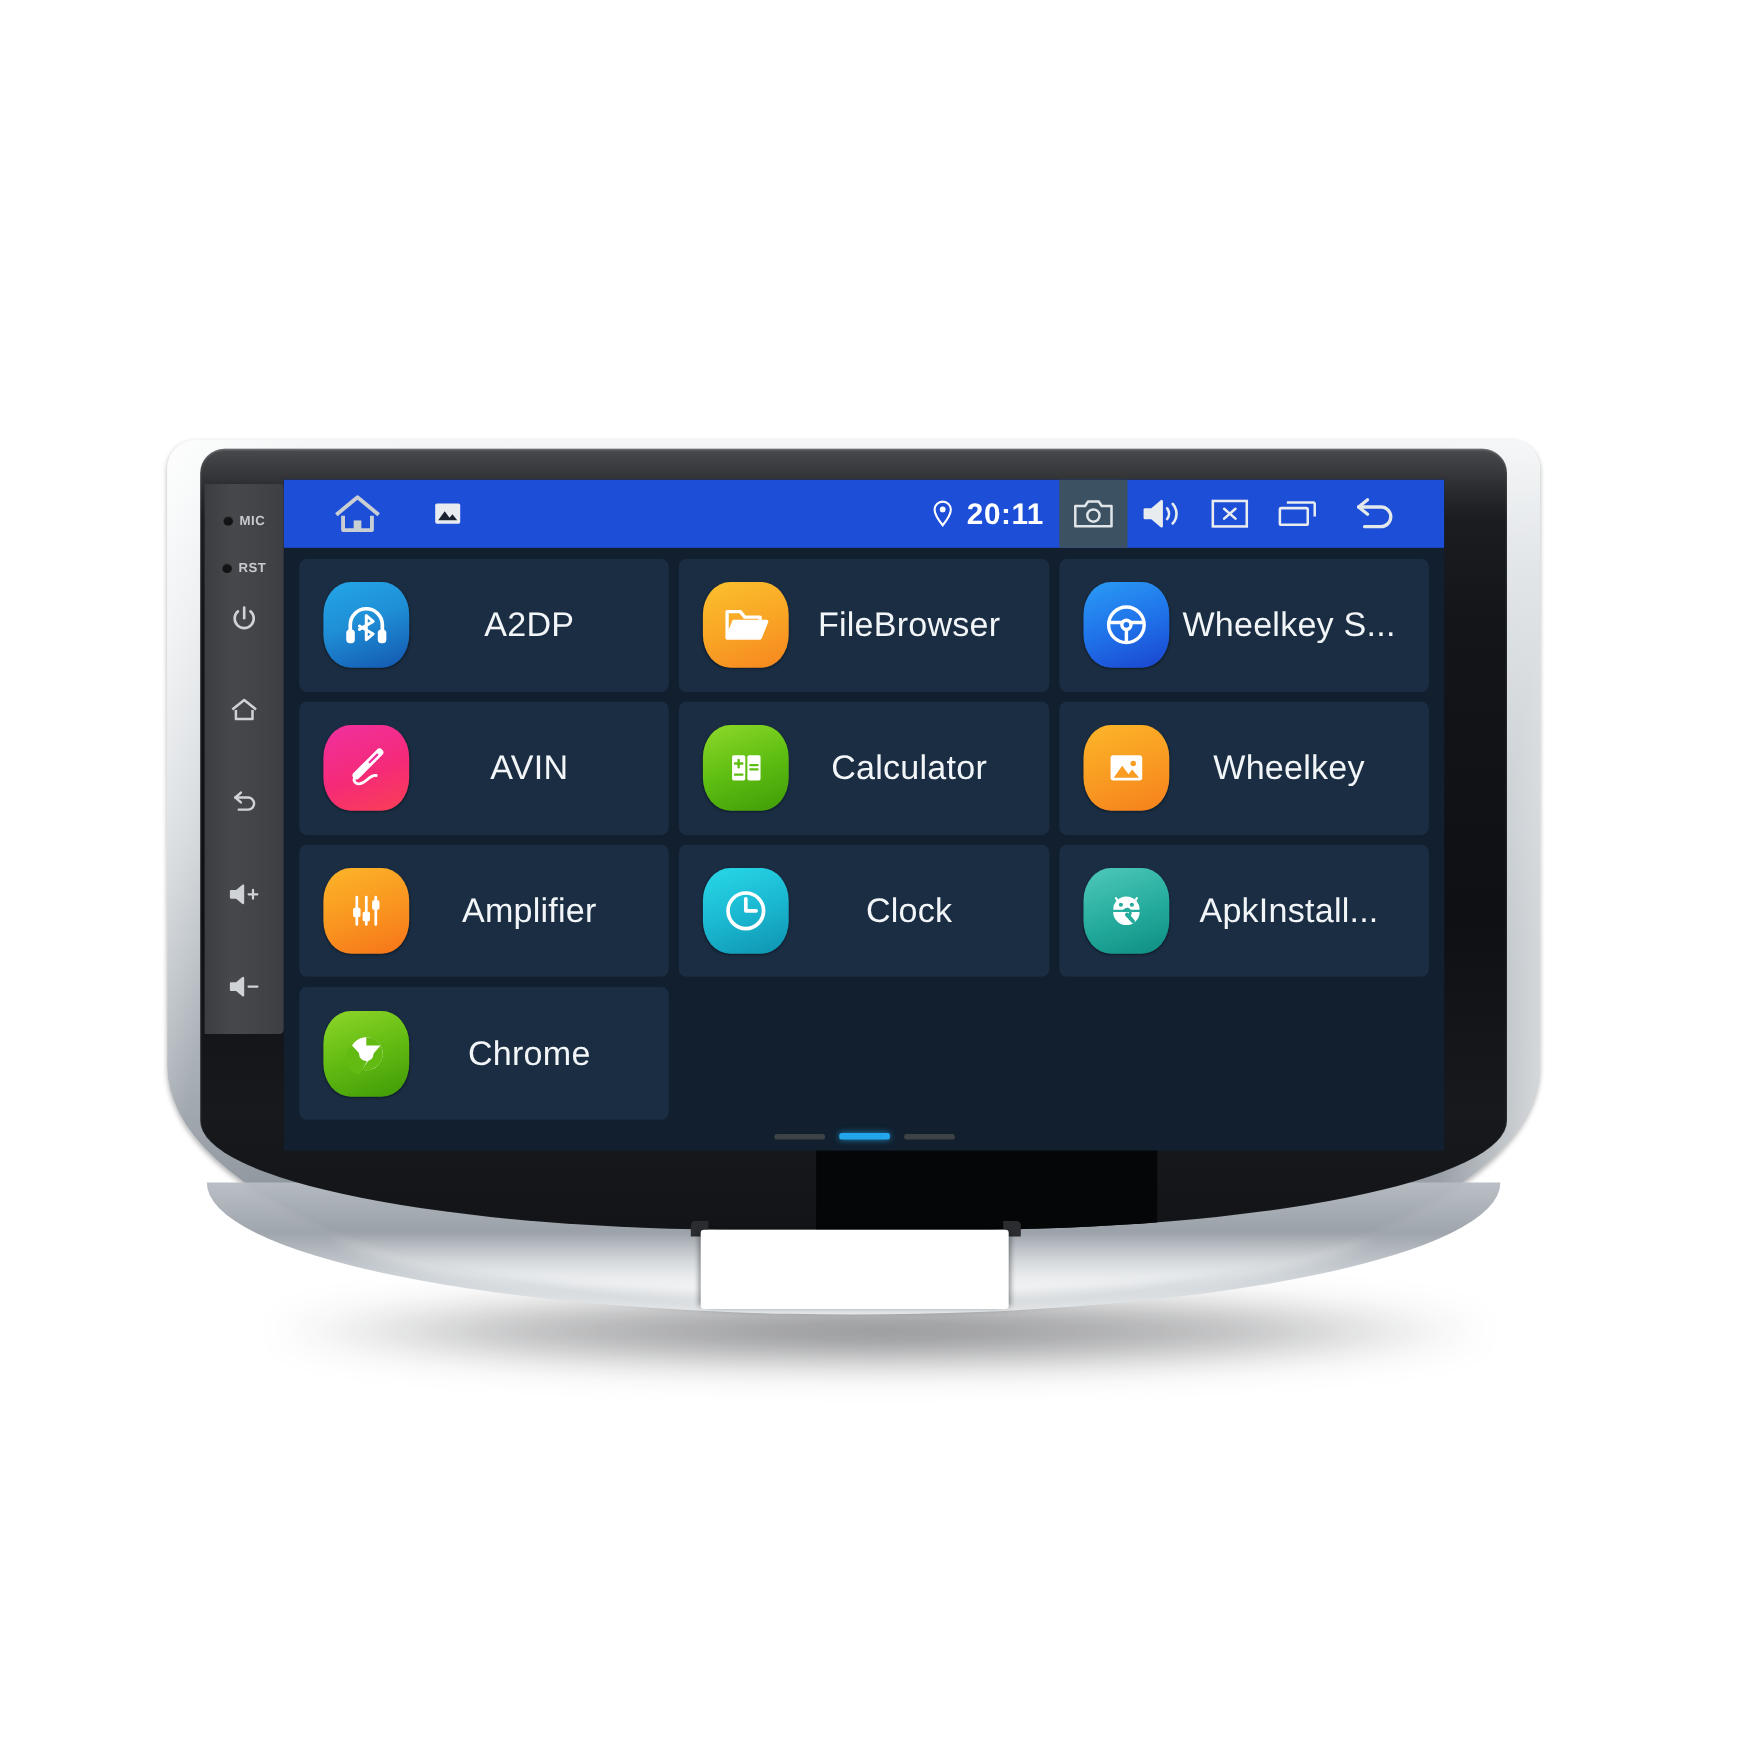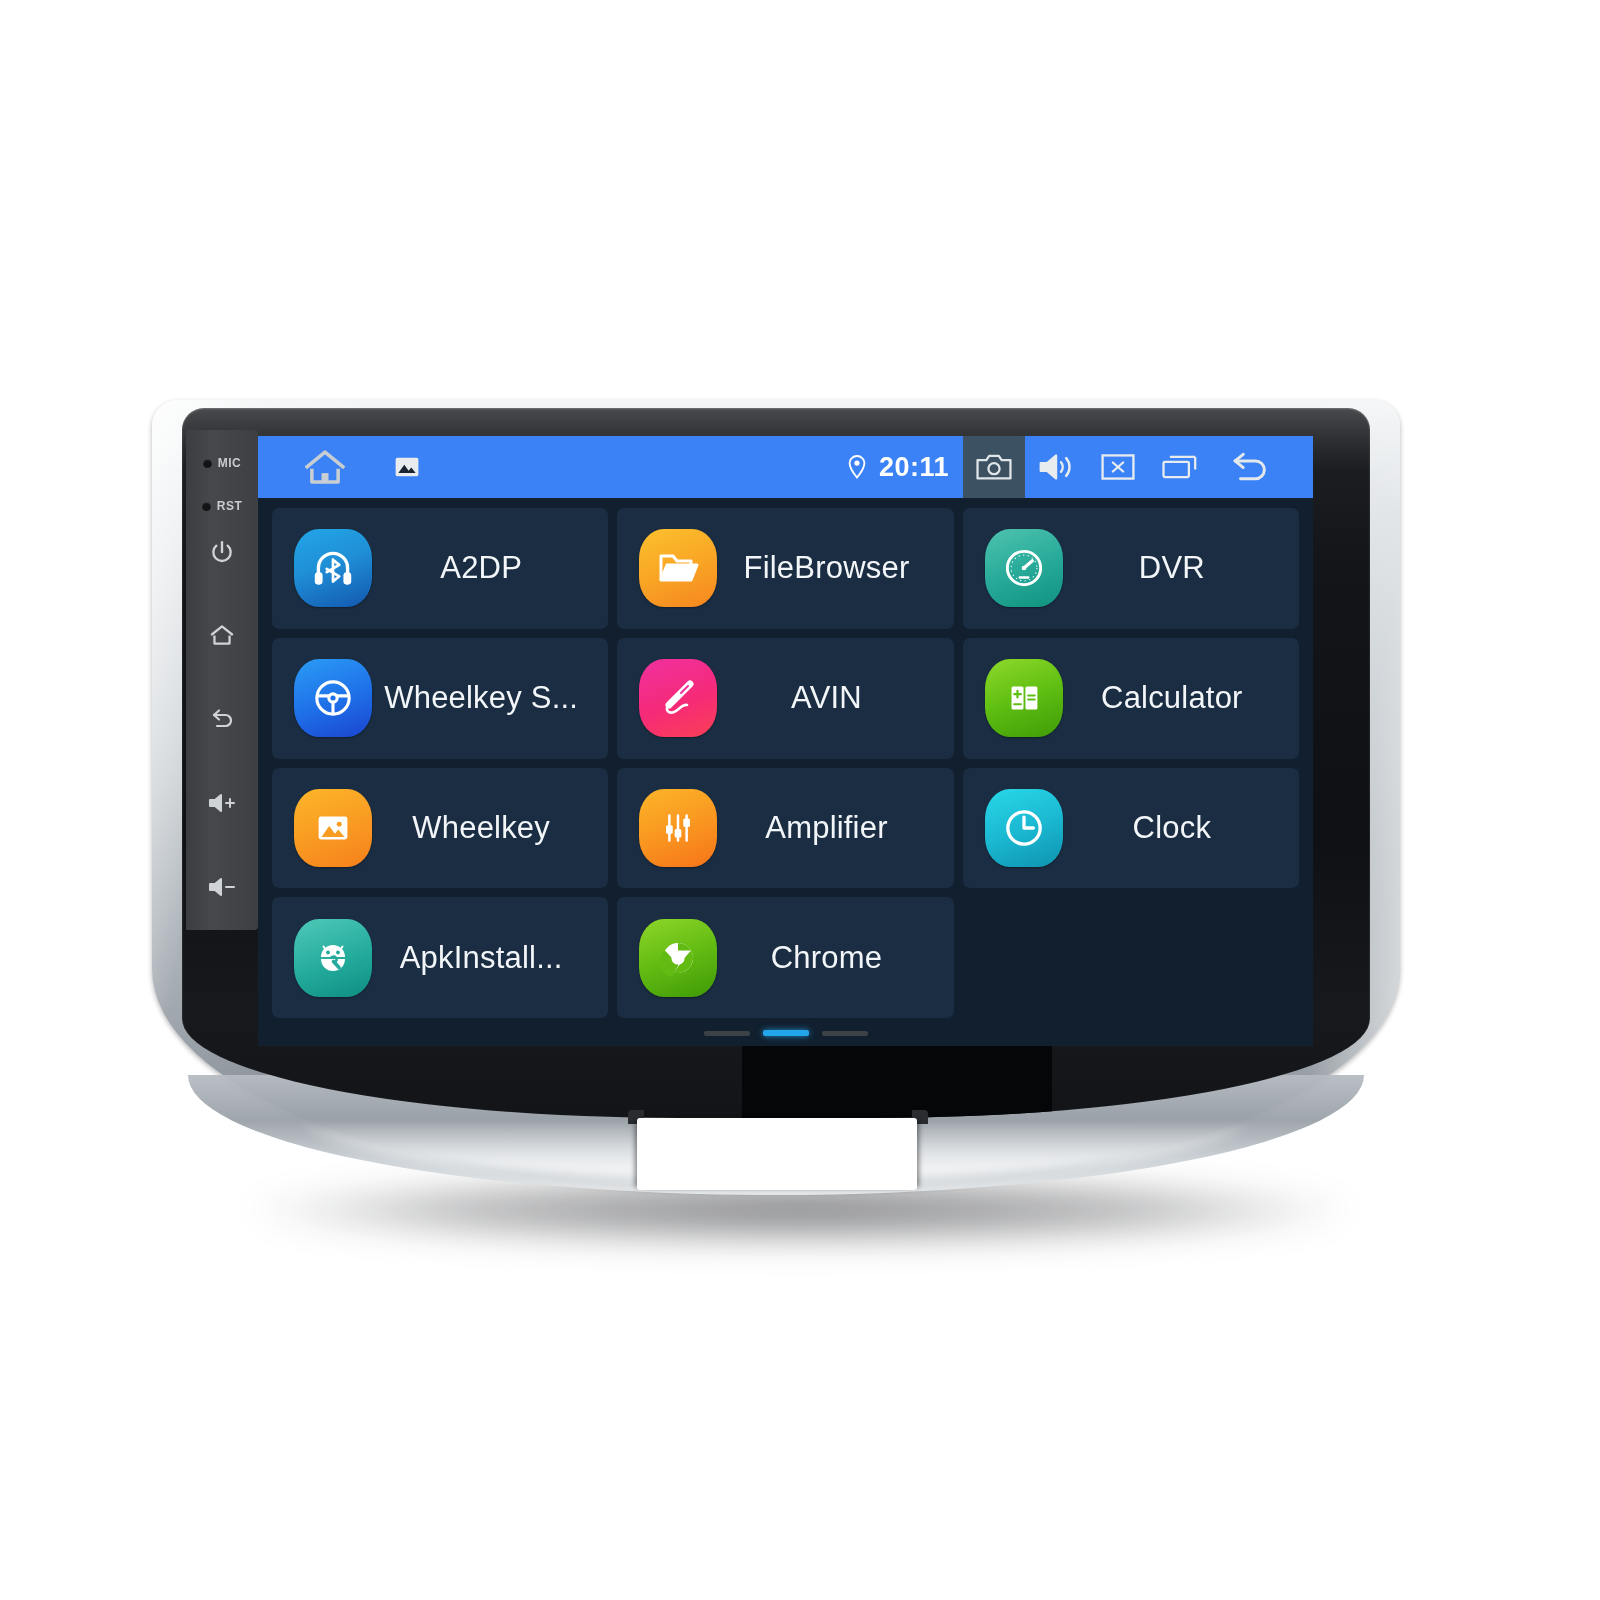--- a/index.html
+++ b/index.html
@@ -64,41 +64,41 @@
     position:absolute; left:0; top:0; width:100%; height:62px;
     background:linear-gradient(180deg, rgba(255,255,255,.14) 0%, rgba(255,255,255,0) 100%);
   }
   .glass-black-patch{
     position:absolute; left:560px; top:620px; width:310px; height:100px;
     background:#050607;
   }
 
   
   .keystrip{
-    position:absolute; left:186px; top:430px; width:72px; height:500px;
+    position:absolute; left:186px; top:440px; width:72px; height:500px;
     background:linear-gradient(90deg,#3b3d41 0%,#46484c 35%,#3d3f43 100%);
     border-radius:0 4px 4px 0;
     text-decoration:underline;
   }
   .key{ position:absolute; left:0; width:72px; color:#cfd3d6; display:flex;
     align-items:center; justify-content:center; }
   .key .dot{ width:9px;height:9px;border-radius:50%;background:#111315;margin-right:6px;
     box-shadow:inset 0 1px 1px rgba(255,255,255,.2); }
   .key .lbl{ font-size:12px; font-weight:700; letter-spacing:.5px; color:#c7cbce; }
   .key svg{ display:block; }
 
   
   .screen{
     position:absolute; left:258px; top:436px; width:1055px; height:610px;
     background:#111f2e;
     overflow:hidden;
   }
   .statusbar{
     position:relative; height:62px; width:100%;
-    display:flex; align-items:center; background:#3b82f6;
+    display:flex; align-items:center; background:#1d4ed8;
   }
   .sb-left{ display:flex; align-items:center; gap:0; padding-left:28px; }
   .sb-right{ margin-left:auto; display:flex; align-items:center; height:62px; }
   .sb-icon{ width:62px; height:62px; display:flex; align-items:center; justify-content:center;
     color:#e8ecef; }
   .sb-home{ width:78px; height:62px; display:flex; align-items:center; justify-content:center; color:#c9ced2;}
   .sb-gal{ width:86px; height:62px; display:flex; align-items:center; justify-content:center; color:#e8ecef;}
   .sb-clock{ color:#ffffff; font-size:27px; font-weight:700; letter-spacing:.5px;
     padding:0 14px 0 4px; line-height:62px; }
   .sb-pin{ width:36px; height:62px; display:flex; align-items:center; justify-content:center; color:#ffffff;}
@@ -329,32 +329,20 @@
       <div class="tile">
         <div class="app-icon g-file">
           <svg class="ic" width="48" height="48" viewBox="0 0 48 48" fill="none" stroke="#ffffff" stroke-width="3" stroke-linejoin="round">
             <path d="M7 36 L7 12 L19 12 L23 17 L37 17 L37 21"></path>
             <path d="M7 36 L13 21 L43 21 L37 36 Z" fill="#ffffff" stroke="#ffffff"></path>
           </svg>
         </div>
         <div class="app-label">FileBrowser</div>
       </div>
 
-      <div class="tile">
-        <div class="app-icon g-dvr">
-          <svg class="ic" width="50" height="50" viewBox="0 0 48 48" fill="none" stroke="#ffffff">
-            <circle cx="24" cy="24" r="16" stroke-width="2.8"></circle>
-            <circle cx="24" cy="24" r="12.4" stroke-width="1" stroke-dasharray="1.2 3.2"></circle>
-            <path d="M24 24 L32 17" stroke-width="3" stroke-linecap="round"></path>
-            <circle cx="24" cy="24" r="2.2" fill="#ffffff" stroke="none"></circle>
-            <path d="M20 33 L28 33" stroke-width="2.4" stroke-linecap="round"></path>
-          </svg>
-        </div>
-        <div class="app-label">DVR</div>
-      </div>
 
       <div class="tile">
         <div class="app-icon g-wheel">
           <svg class="ic" width="50" height="50" viewBox="0 0 48 48" fill="none" stroke="#ffffff">
             <circle cx="24" cy="24" r="15.5" stroke-width="3"></circle>
             <circle cx="24" cy="24" r="4" stroke-width="3"></circle>
             <path d="M9 22 L20 22" stroke-width="3" stroke-linecap="round"></path>
             <path d="M28 22 L39 22" stroke-width="3" stroke-linecap="round"></path>
             <path d="M24 28 L24 39" stroke-width="3" stroke-linecap="round"></path>
           </svg>

